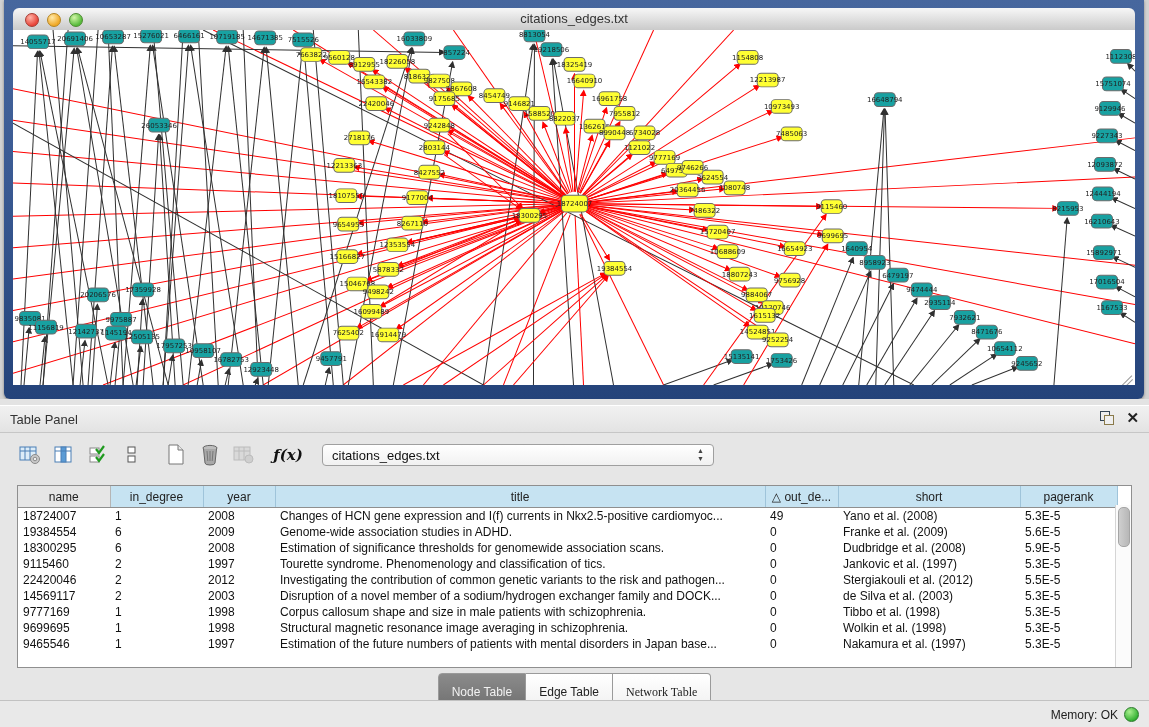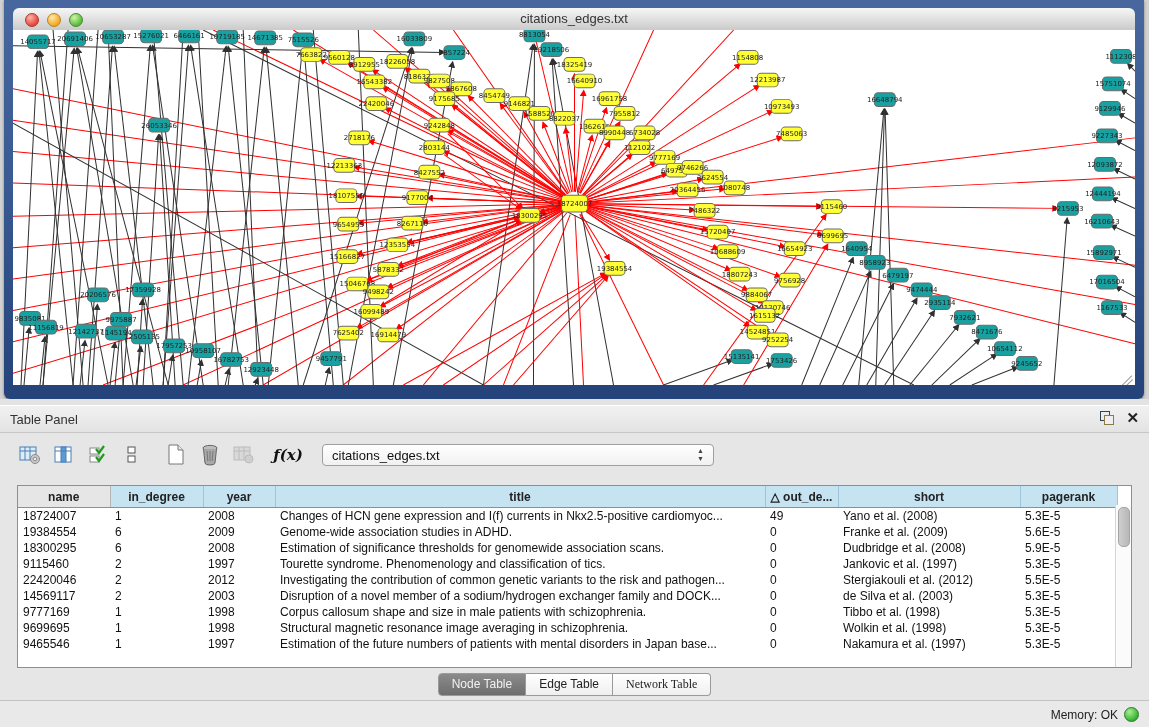--- a/index.html
+++ b/index.html
@@ -53,30 +53,30 @@
   .combo{position:relative;width:392px;height:22px;margin-left:14px;border:1px solid #9f9f9f;border-radius:4px;
          background:linear-gradient(180deg,#ffffff,#f1f1f1);box-sizing:border-box;}
   .combo .val{position:absolute;left:9px;top:3px;font-size:13px;color:#111;}
   .combo .arrows{position:absolute;right:9px;top:2px;font-size:7px;color:#444;line-height:8px;text-align:center;}
 
   
   .table-wrap{position:absolute;left:17px;top:52px;width:1115px;height:183px;background:#fff;
               border:1px solid #8f8f8f;box-sizing:border-box;}
   table.grid{border-collapse:collapse;table-layout:fixed;width:1099px;font-size:12px;}
   table.grid th{height:19px;background:#c6e3f2;border-right:1px solid #9fc4da;border-bottom:1px solid #8f8f8f;
-                font-weight:bold;color:#222;overflow:hidden;white-space:nowrap;}
+                font-weight:normal;color:#222;overflow:hidden;white-space:nowrap;}
   table.grid th.hname{background:#e6e6e6;border-right:1px solid #b5b5b5;}
   table.grid td{height:16px;padding:0 0 0 5px;color:#111;overflow:hidden;white-space:nowrap;line-height:16px;}
   .vscroll{position:absolute;right:0;top:19px;bottom:0;width:15px;background:#fbfbfb;border-left:1px solid #d5d5d5;}
   .vthumb{position:absolute;left:2px;top:2px;width:10px;height:38px;border-radius:5px;
           background:linear-gradient(90deg,#cfcfcf,#b7b7b7);border:1px solid #a5a5a5;}
 
   
   .segmented{position:absolute;left:0;right:0;top:240px;display:flex;justify-content:center;}
-  .seg{height:21px;line-height:21px;padding:0 13px;font-size:12px;border:1px solid #9a9a9a;border-left:none;
+  .seg{height:21px;line-height:21px;padding:8px 13px;font-size:12px;border:1px solid #9a9a9a;border-left:none;
        background:linear-gradient(180deg,#ffffff,#efefef);color:#222;}
   .seg.first{border-left:1px solid #9a9a9a;border-radius:4px 0 0 4px;}
   .seg.last{border-radius:0 4px 4px 0;font-family:Liberation Serif, serif;}
   .seg.sel{background:linear-gradient(180deg,#8b8b8b,#6e6e6e);color:#f2f2f2;}
 
   
   .status-bar{position:absolute;left:0;top:700px;width:1149px;height:27px;background:#e9e9e9;
               border-top:1px solid #c2c2c2;box-sizing:border-box;}
   .status-right{position:absolute;right:10px;top:6px;display:flex;align-items:center;gap:6px;}
   .status-right .mem{font-size:12px;color:#222;}

